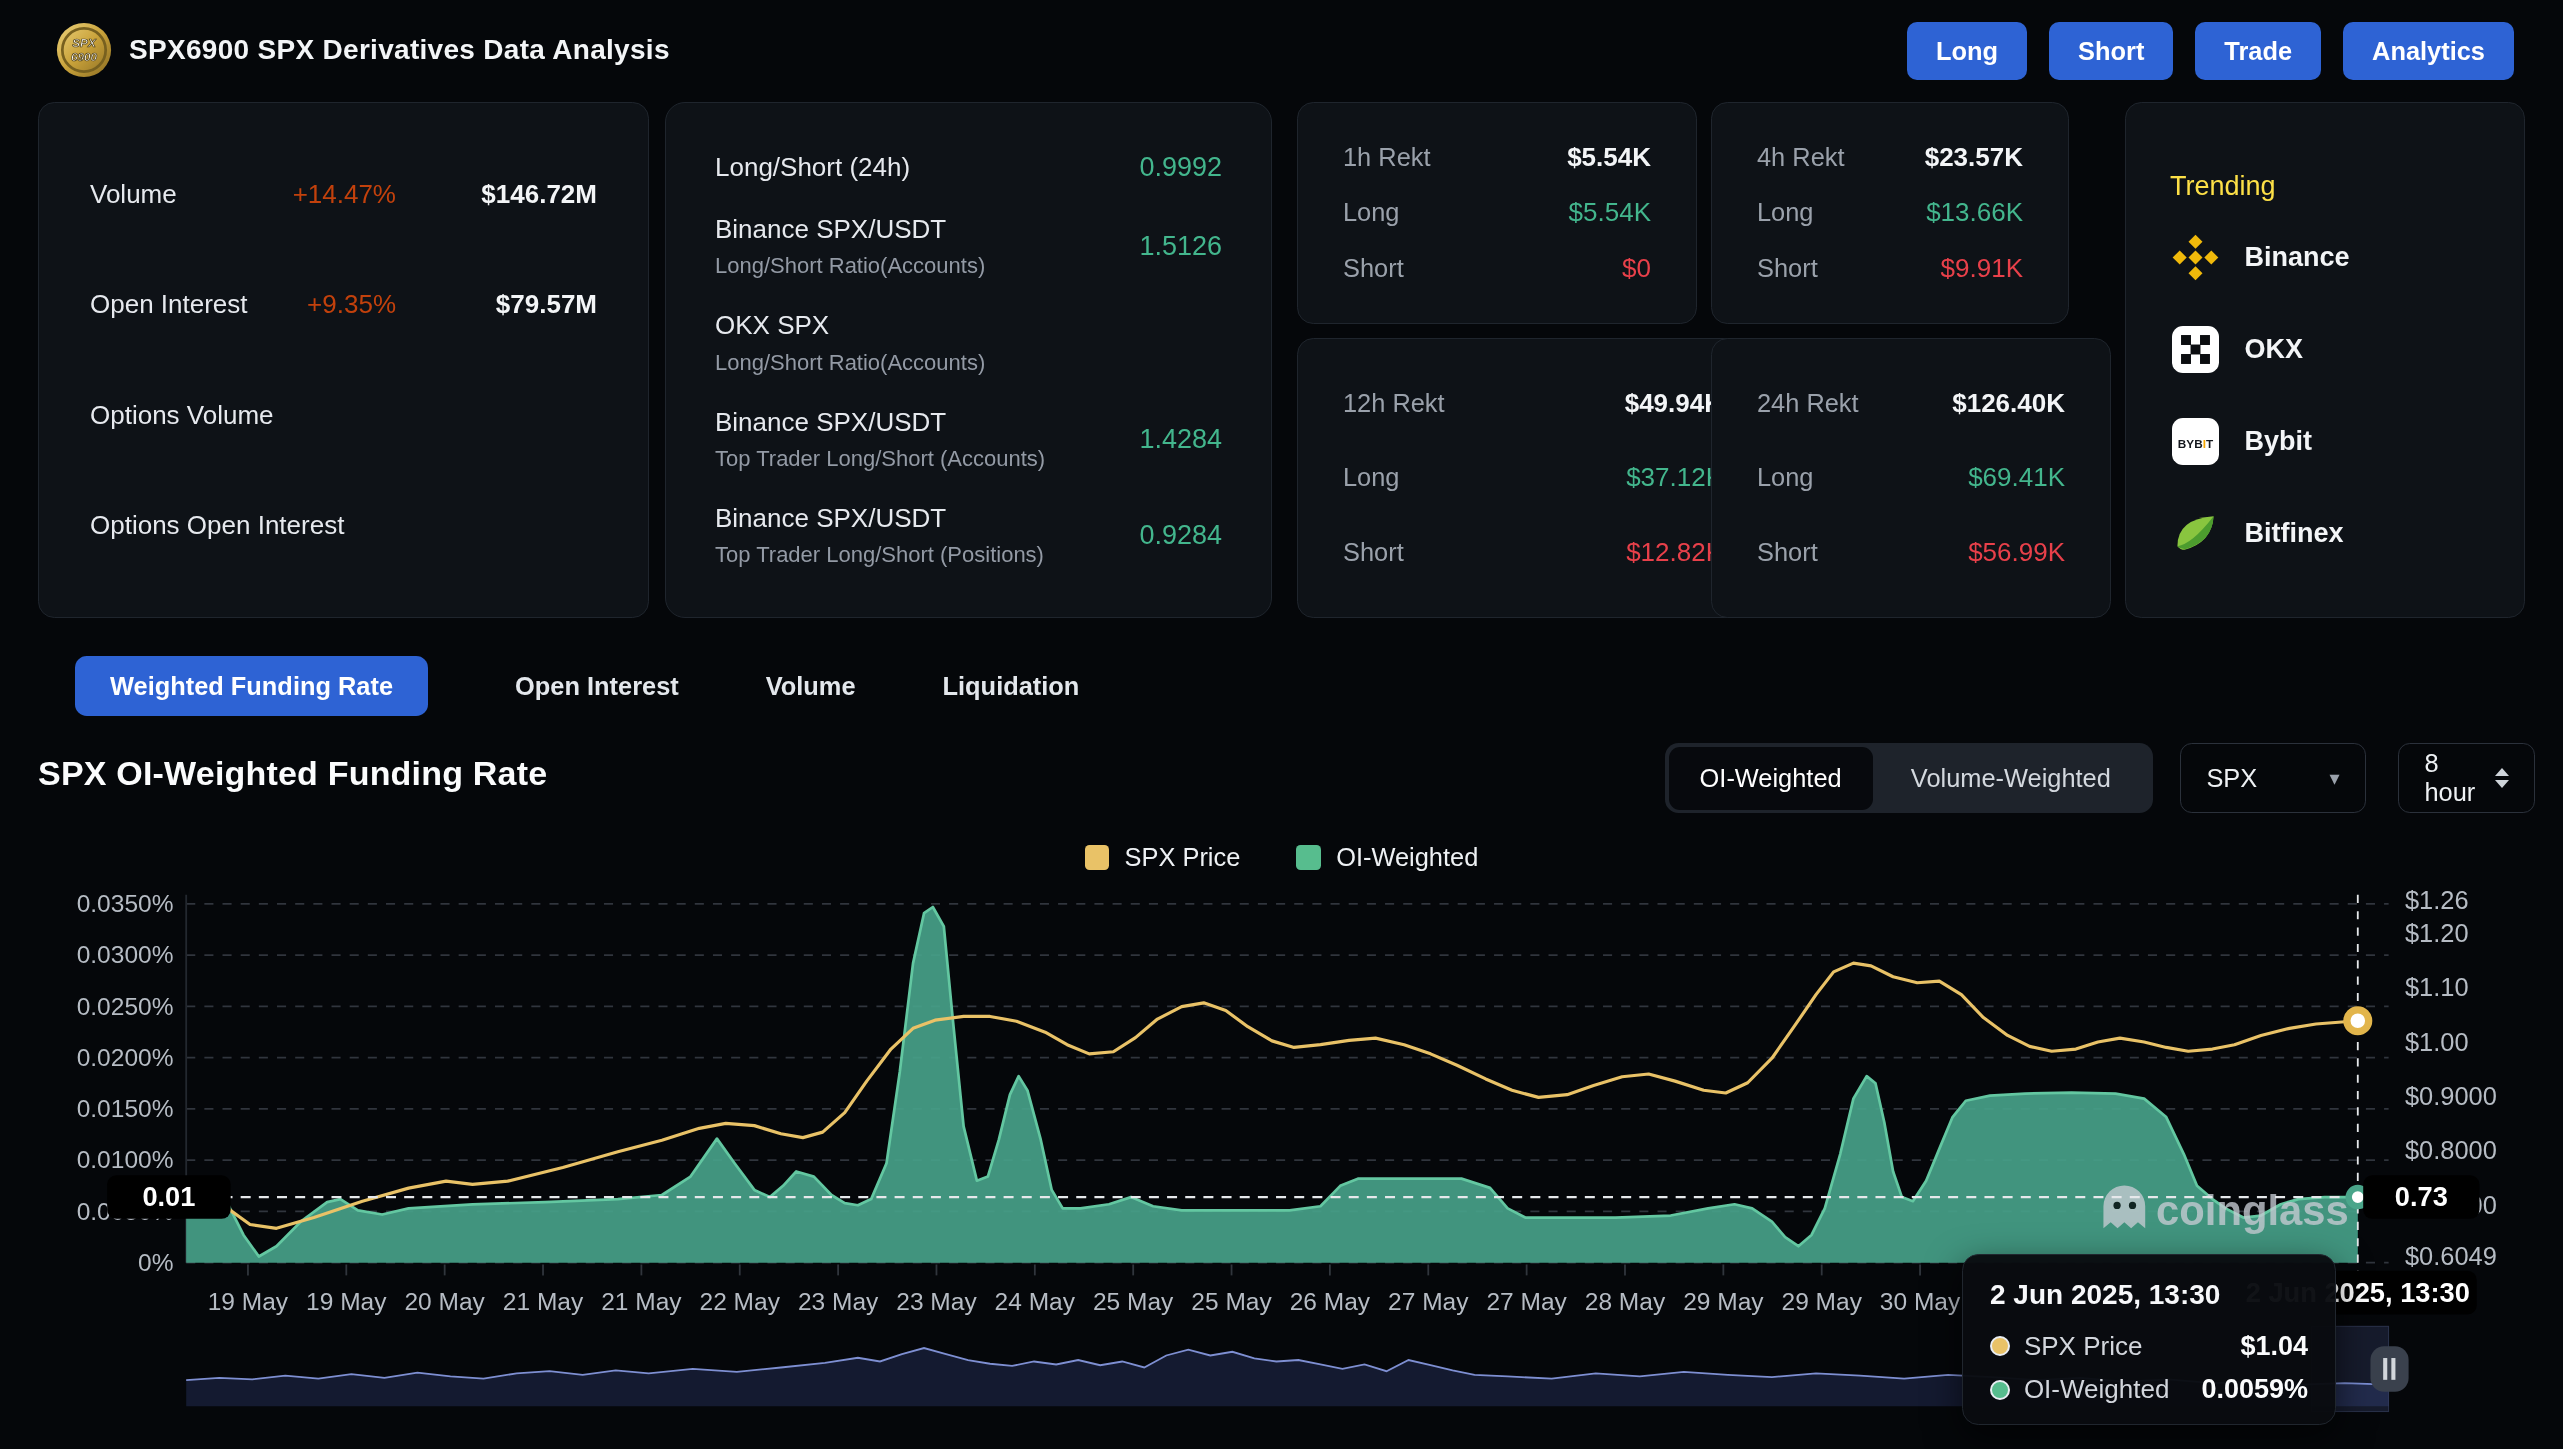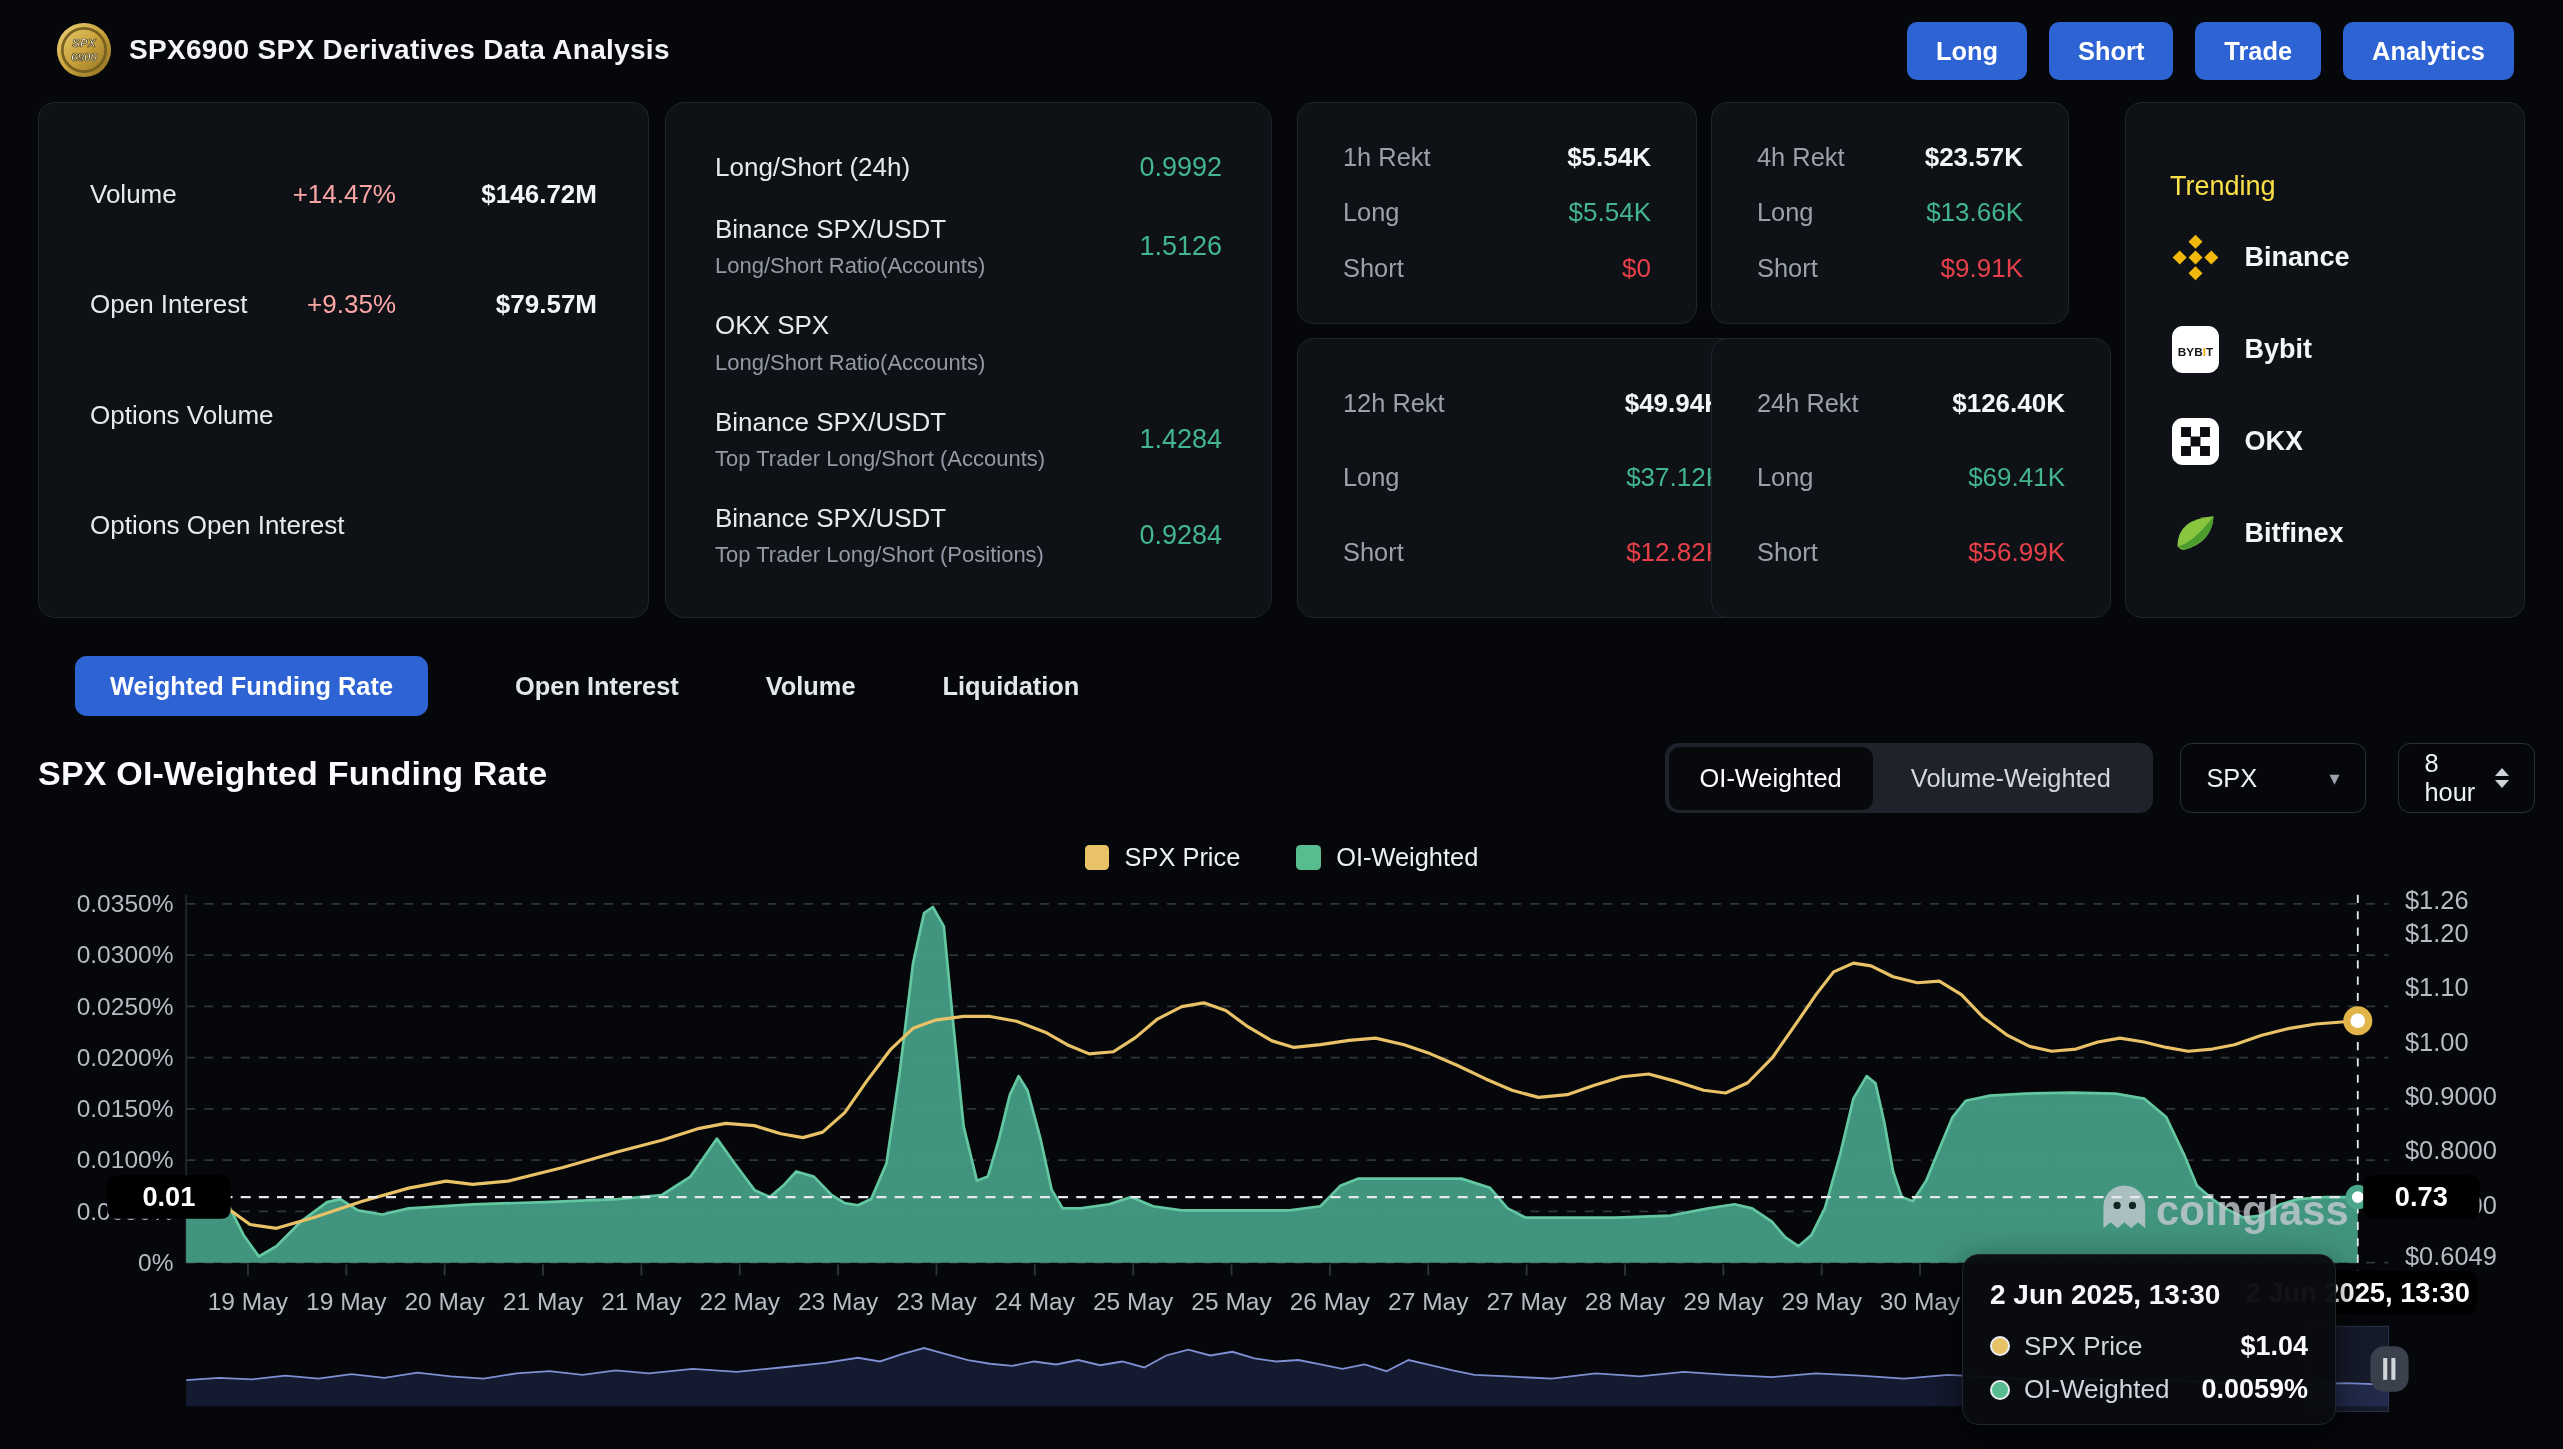--- a/index.html
+++ b/index.html
@@ -14,21 +14,21 @@
   .page-title{position:absolute;left:129px;top:0;height:100px;display:flex;align-items:center;
     font-size:28px;font-weight:600;color:#f3f5f7;letter-spacing:0.3px;}
   .header-buttons{position:absolute;right:49px;top:22px;display:flex;gap:22px;}
   .hbtn{height:58px;padding:0 29px;border-radius:10px;background:#2e63d4;color:#fff;
     font-size:25.4px;font-weight:700;display:flex;align-items:center;justify-content:center;cursor:pointer;}
   
   .card{position:absolute;background:#0e1217;border:1.8px solid #1f252d;border-radius:16.3px;box-sizing:border-box;}
   .market-card{left:38px;top:102px;width:611px;height:516px;display:flex;flex-direction:column;justify-content:space-around;padding:36px 51px;}
   .m-row{display:flex;align-items:center;}
   .m-label{flex:1;font-size:26px;color:#e6e9ee;}
-  .m-change{font-size:26px;color:#fca5a5;margin-right:47px;}
+  .m-change{font-size:26px;color:#c2410c;margin-right:47px;}
   .m-value{font-size:26px;font-weight:700;color:#f3f5f7;min-width:154px;text-align:right;}
   .ratio-card{left:665px;top:102px;width:607px;height:516px;display:flex;flex-direction:column;justify-content:space-around;padding:33px 49px;border-radius:20px;}
   .r-row{display:flex;align-items:center;}
   .r-left{flex:1;}
   .r-label{font-size:26px;color:#e6e9ee;}
   .r-sub{font-size:22px;color:#939aa5;margin-top:8.2px;}
   .r-value{font-size:27px;color:#43b68d;font-weight:500;}
   .rekt{display:flex;flex-direction:column;justify-content:space-around;padding:27px 45px;}
   .k-row{display:flex;align-items:center;justify-content:space-between;}
   .k-label{font-size:25.4px;color:#9aa1ab;}
@@ -238,37 +238,37 @@
             <rect x="38" y="20.5" width="11" height="11" transform="rotate(45 43.5 26)"></rect>
           </g>
         </svg>
       </span>
       <span class="t-name">Binance</span>
     </div>
     <div class="t-row">
       <span class="t-ico">
         <svg width="47" height="47" viewBox="0 0 52 52">
           <rect x="0" y="0" width="52" height="52" rx="12" fill="#ffffff"></rect>
-          <text x="26" y="33" text-anchor="middle" font-size="13" font-weight="bold" fill="#13161c" font-family="Liberation Sans, sans-serif">BYB<tspan fill="#f7a600">I</tspan>T</text>
-        </svg>
-      </span>
-      <span class="t-name">Bybit</span>
-    </div>
-    <div class="t-row">
-      <span class="t-ico">
-        <svg width="47" height="47" viewBox="0 0 52 52">
-          <rect x="0" y="0" width="52" height="52" rx="12" fill="#ffffff"></rect>
           <rect x="10" y="10" width="11" height="11" fill="#0b0d10"></rect>
           <rect x="31" y="10" width="11" height="11" fill="#0b0d10"></rect>
           <rect x="20.5" y="20.5" width="11" height="11" fill="#0b0d10"></rect>
           <rect x="10" y="31" width="11" height="11" fill="#0b0d10"></rect>
           <rect x="31" y="31" width="11" height="11" fill="#0b0d10"></rect>
         </svg>
       </span>
       <span class="t-name">OKX</span>
+    </div>
+    <div class="t-row">
+      <span class="t-ico">
+        <svg width="47" height="47" viewBox="0 0 52 52">
+          <rect x="0" y="0" width="52" height="52" rx="12" fill="#ffffff"></rect>
+          <text x="26" y="33" text-anchor="middle" font-size="13" font-weight="bold" fill="#13161c" font-family="Liberation Sans, sans-serif">BYB<tspan fill="#f7a600">I</tspan>T</text>
+        </svg>
+      </span>
+      <span class="t-name">Bybit</span>
     </div>
     <div class="t-row">
       <span class="t-ico">
         <svg width="47" height="47" viewBox="0 0 52 52">
           <path d="M6 40 Q6 10 46 7 Q44 36 14 44 Q9 44 6 40 Z" fill="#89c53f"></path>
           <path d="M6 40 Q22 38 46 7 Q45 34 16 43 Q10 44 6 40 Z" fill="#4c9c2e"></path>
         </svg>
       </span>
       <span class="t-name">Bitfinex</span>
     </div>

